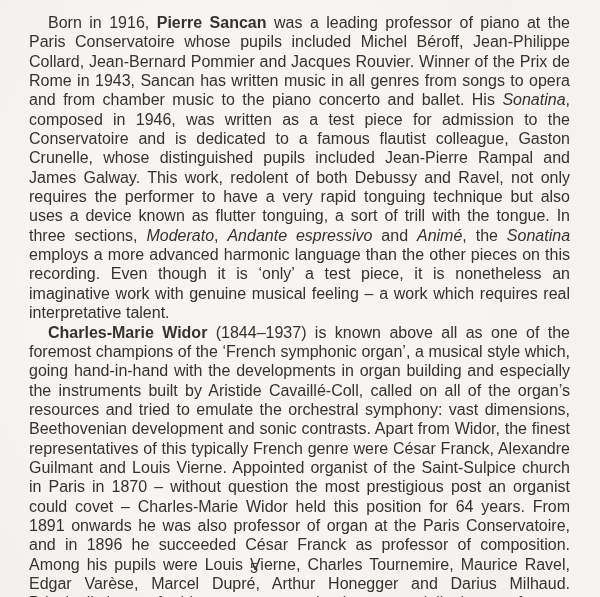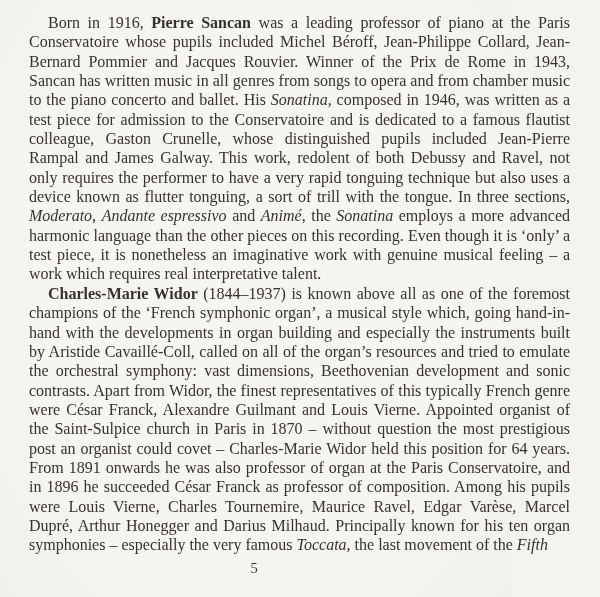--- a/index.html
+++ b/index.html
@@ -11,21 +11,21 @@
     height: 597px;
     overflow: hidden;
     background: #f4f3f0;
   }
   .booklet-page {
     position: relative;
     width: 512px;
     height: 597px;
     background: #f4f3f0;
     background: radial-gradient(ellipse at 50% 45%, #f6f5f2 60%, #f1f0ec 100%);
-    font-family: Liberation Serif, serif;
+    font-family: Liberation Sans, sans-serif;
     color: #36322e;
   }
   .text-column {
     position: absolute;
     left: 29px;
     top: 13px;
     width: 541px;
     text-align: justify;
     font-size: 16px;
     line-height: 19.35px;

